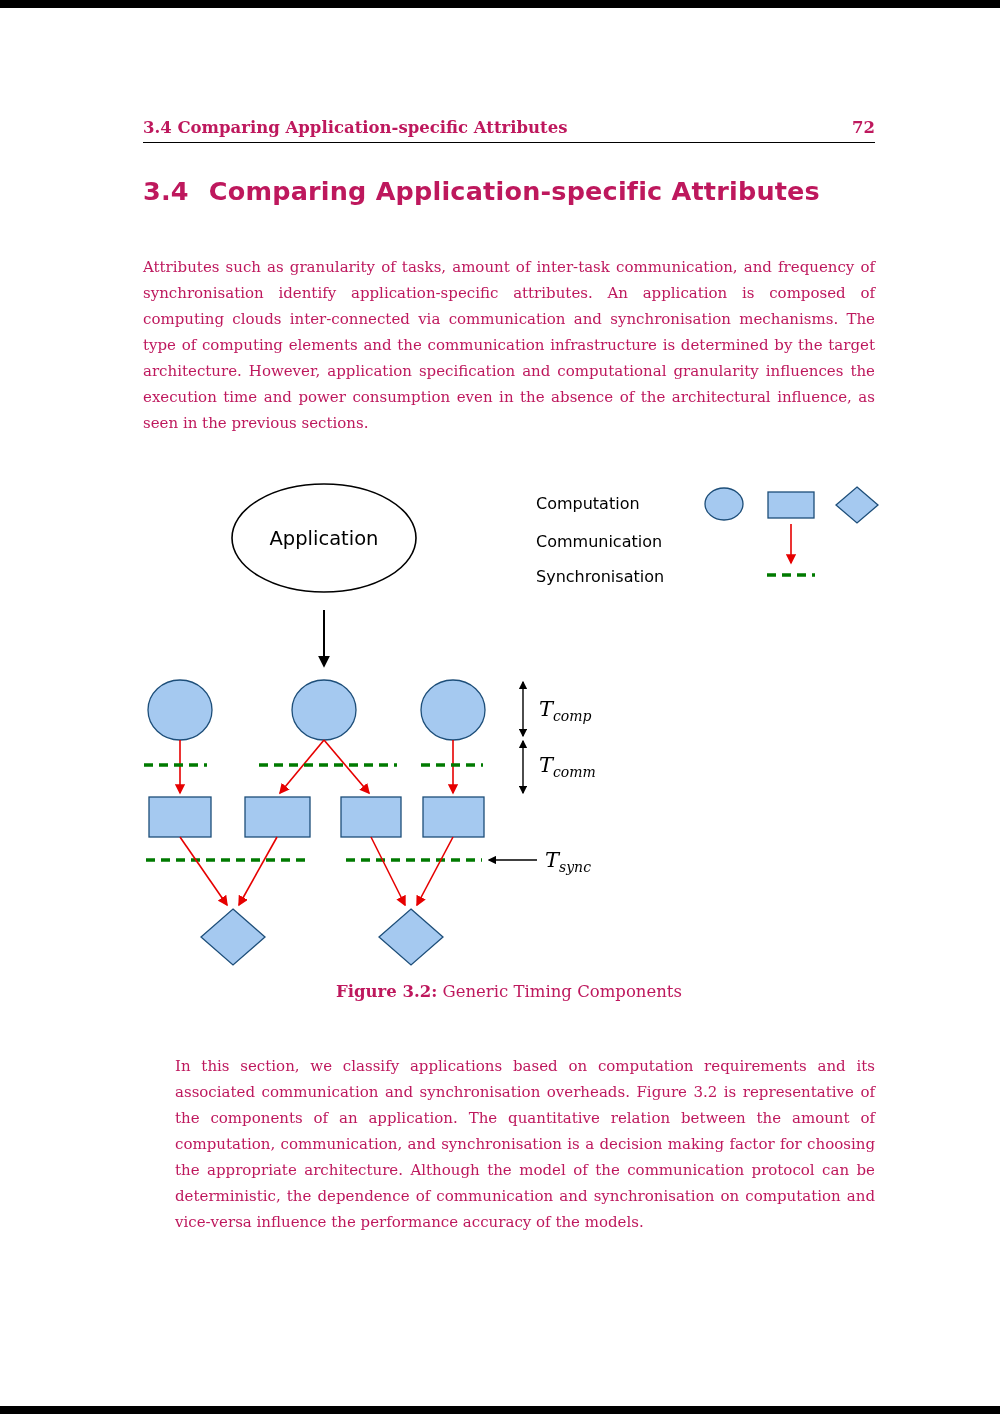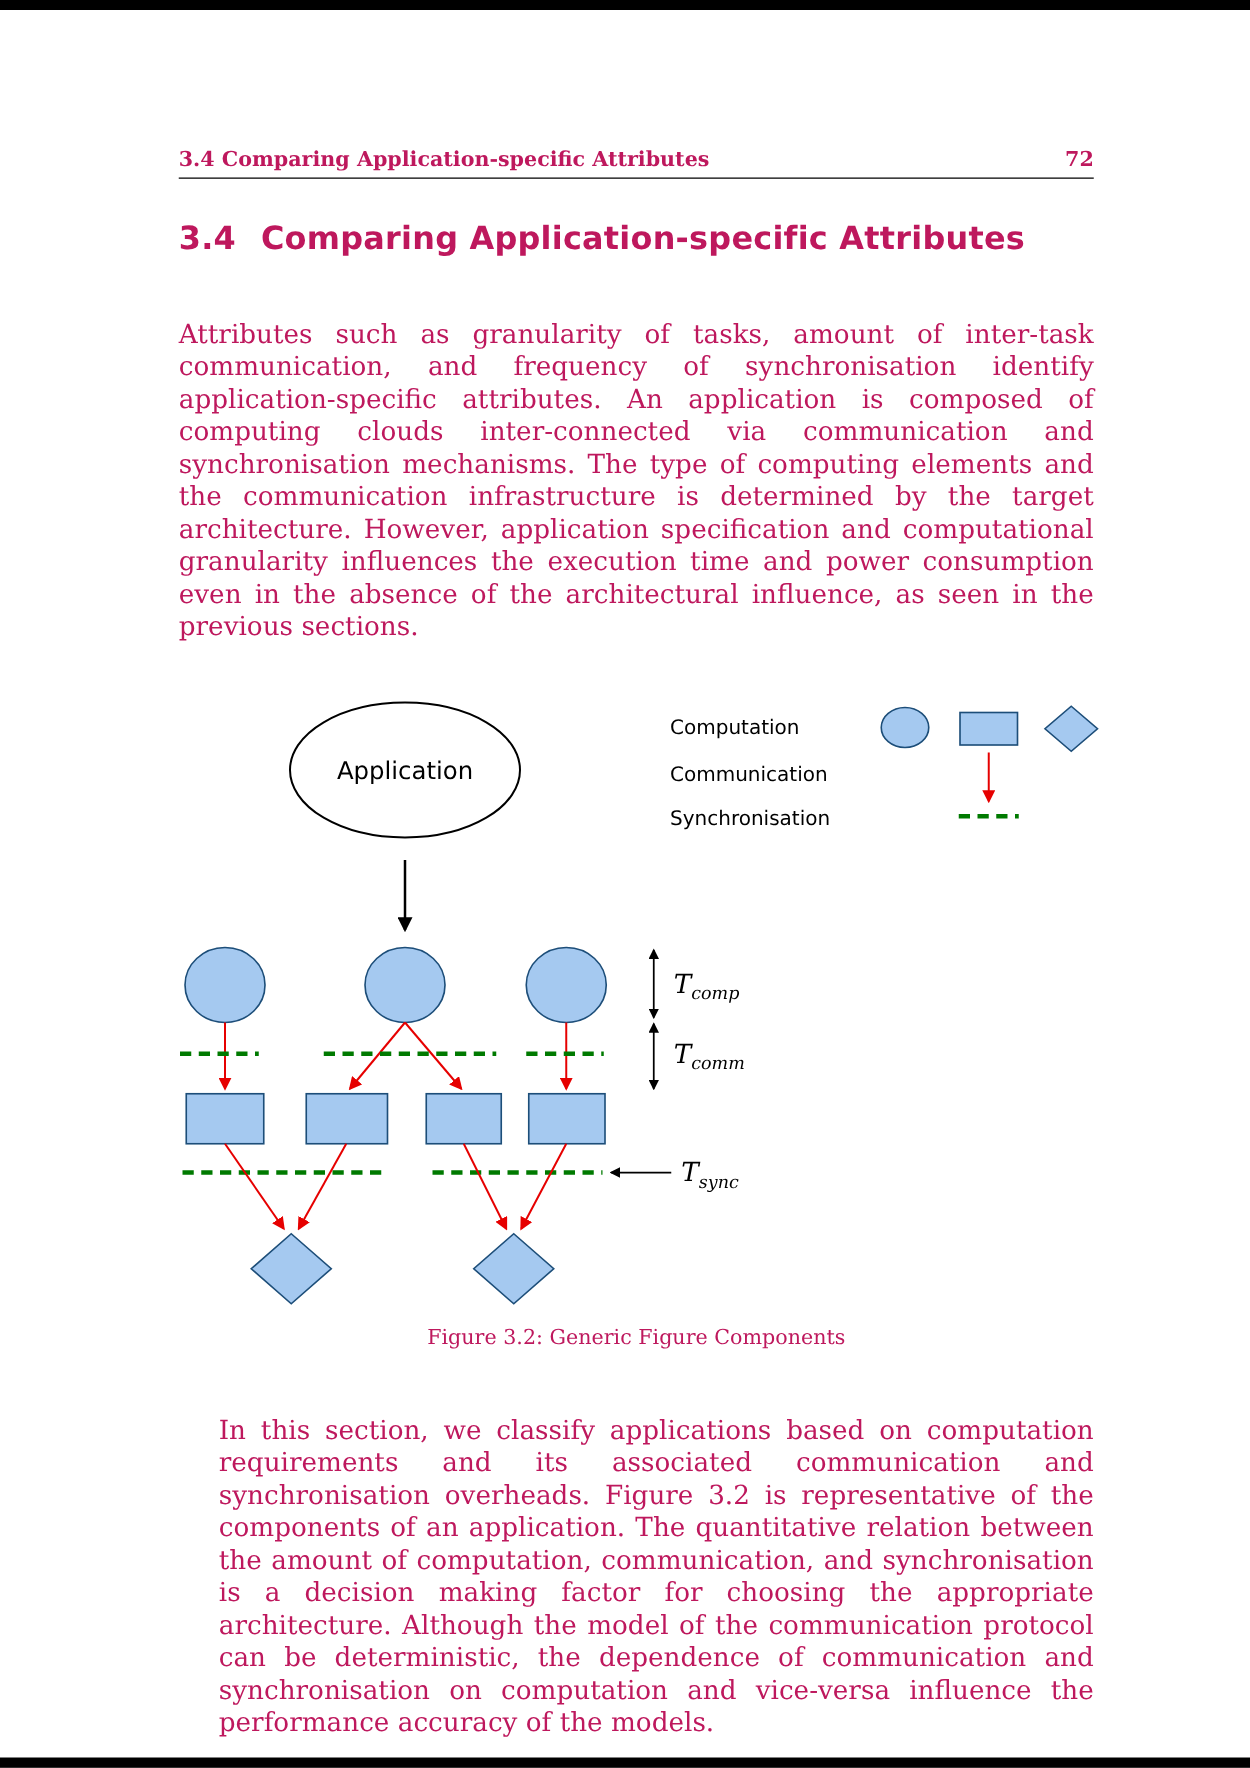--- a/index.html
+++ b/index.html
@@ -41,33 +41,33 @@
   .section-title {
     font-family: "DejaVu Sans", "Liberation Sans", sans-serif;
     font-size: 25.5px;
     font-weight: bold;
     margin: 33px 0 0 0;
     letter-spacing: 0.2px;
     white-space: nowrap;
   }
   .section-title .sec-num { margin-right: 20px; text-align: right; }
   .body-par {
-    font-size: 21px;
+    font-size: 15px;
     line-height: 26px;
     text-align: justify;
     margin: 48px 0 0 0;
   }
   .figure-block { margin-top: 46px; }
   .timing-svg { display: block; margin-left: -2px; }
   .fig-caption {
     text-align: center;
     font-size: 16.5px;
     margin-top: 12px;
   }
-  .fig-caption .cap-label { font-weight: normal; }
+  .fig-caption .cap-label { font-weight: bold; }
   .par-after-figure { margin-top: 52px; margin-left: 32px; }
 
   
   svg .shape   { stroke: #1d4e79; stroke-width: 1.3; }
   svg .outline { fill: #ffffff; stroke: #000; stroke-width: 1.6; }
   svg .comm    { stroke-width: 1.6; }
   svg .sync    { stroke-width: 3.5; stroke-dasharray: 9 6; fill: none; }
   svg .flow-arrow { stroke: #000; stroke-width: 2; }
   svg .measure    { stroke: #000; stroke-width: 1.4; }
   svg .fig-sans   { font-family: "DejaVu Sans", "Liberation Sans", sans-serif; fill: #000; }
@@ -157,21 +157,21 @@
 
           <line class="measure" x1="382" y1="259" x2="382" y2="311" marker-start="url(#mB)" marker-end="url(#mB)"></line>
           <text class="t-label" x="398" y="290"><tspan>T</tspan><tspan class="t-sub" dy="5">comm</tspan></text>
 
           <line class="measure" x1="396" y1="378" x2="348" y2="378" marker-end="url(#mB)"></line>
           <text class="t-label" x="404" y="385"><tspan>T</tspan><tspan class="t-sub" dy="5">sync</tspan></text>
         </svg>
 
         <figcaption class="fig-caption">
           <span class="cap-label">Figure 3.2:</span>
-          <span>Generic Figure Components</span>
+          <span>Generic Timing Components</span>
         </figcaption>
       </figure>
 
       <p class="body-par par-after-figure">In this section, we classify applications based on computation requirements and its associated communication and synchronisation overheads. Figure 3.2 is representative of the components of an application. The quantitative relation between the amount of computation, communication, and synchronisation is a decision making factor for choosing the appropriate architecture. Although the model of the communication protocol can be deterministic, the dependence of communication and synchronisation on computation and vice-versa influence the performance accuracy of the models.</p>
 
     </div>
   </div>
 </div>
 
 </body></html>

